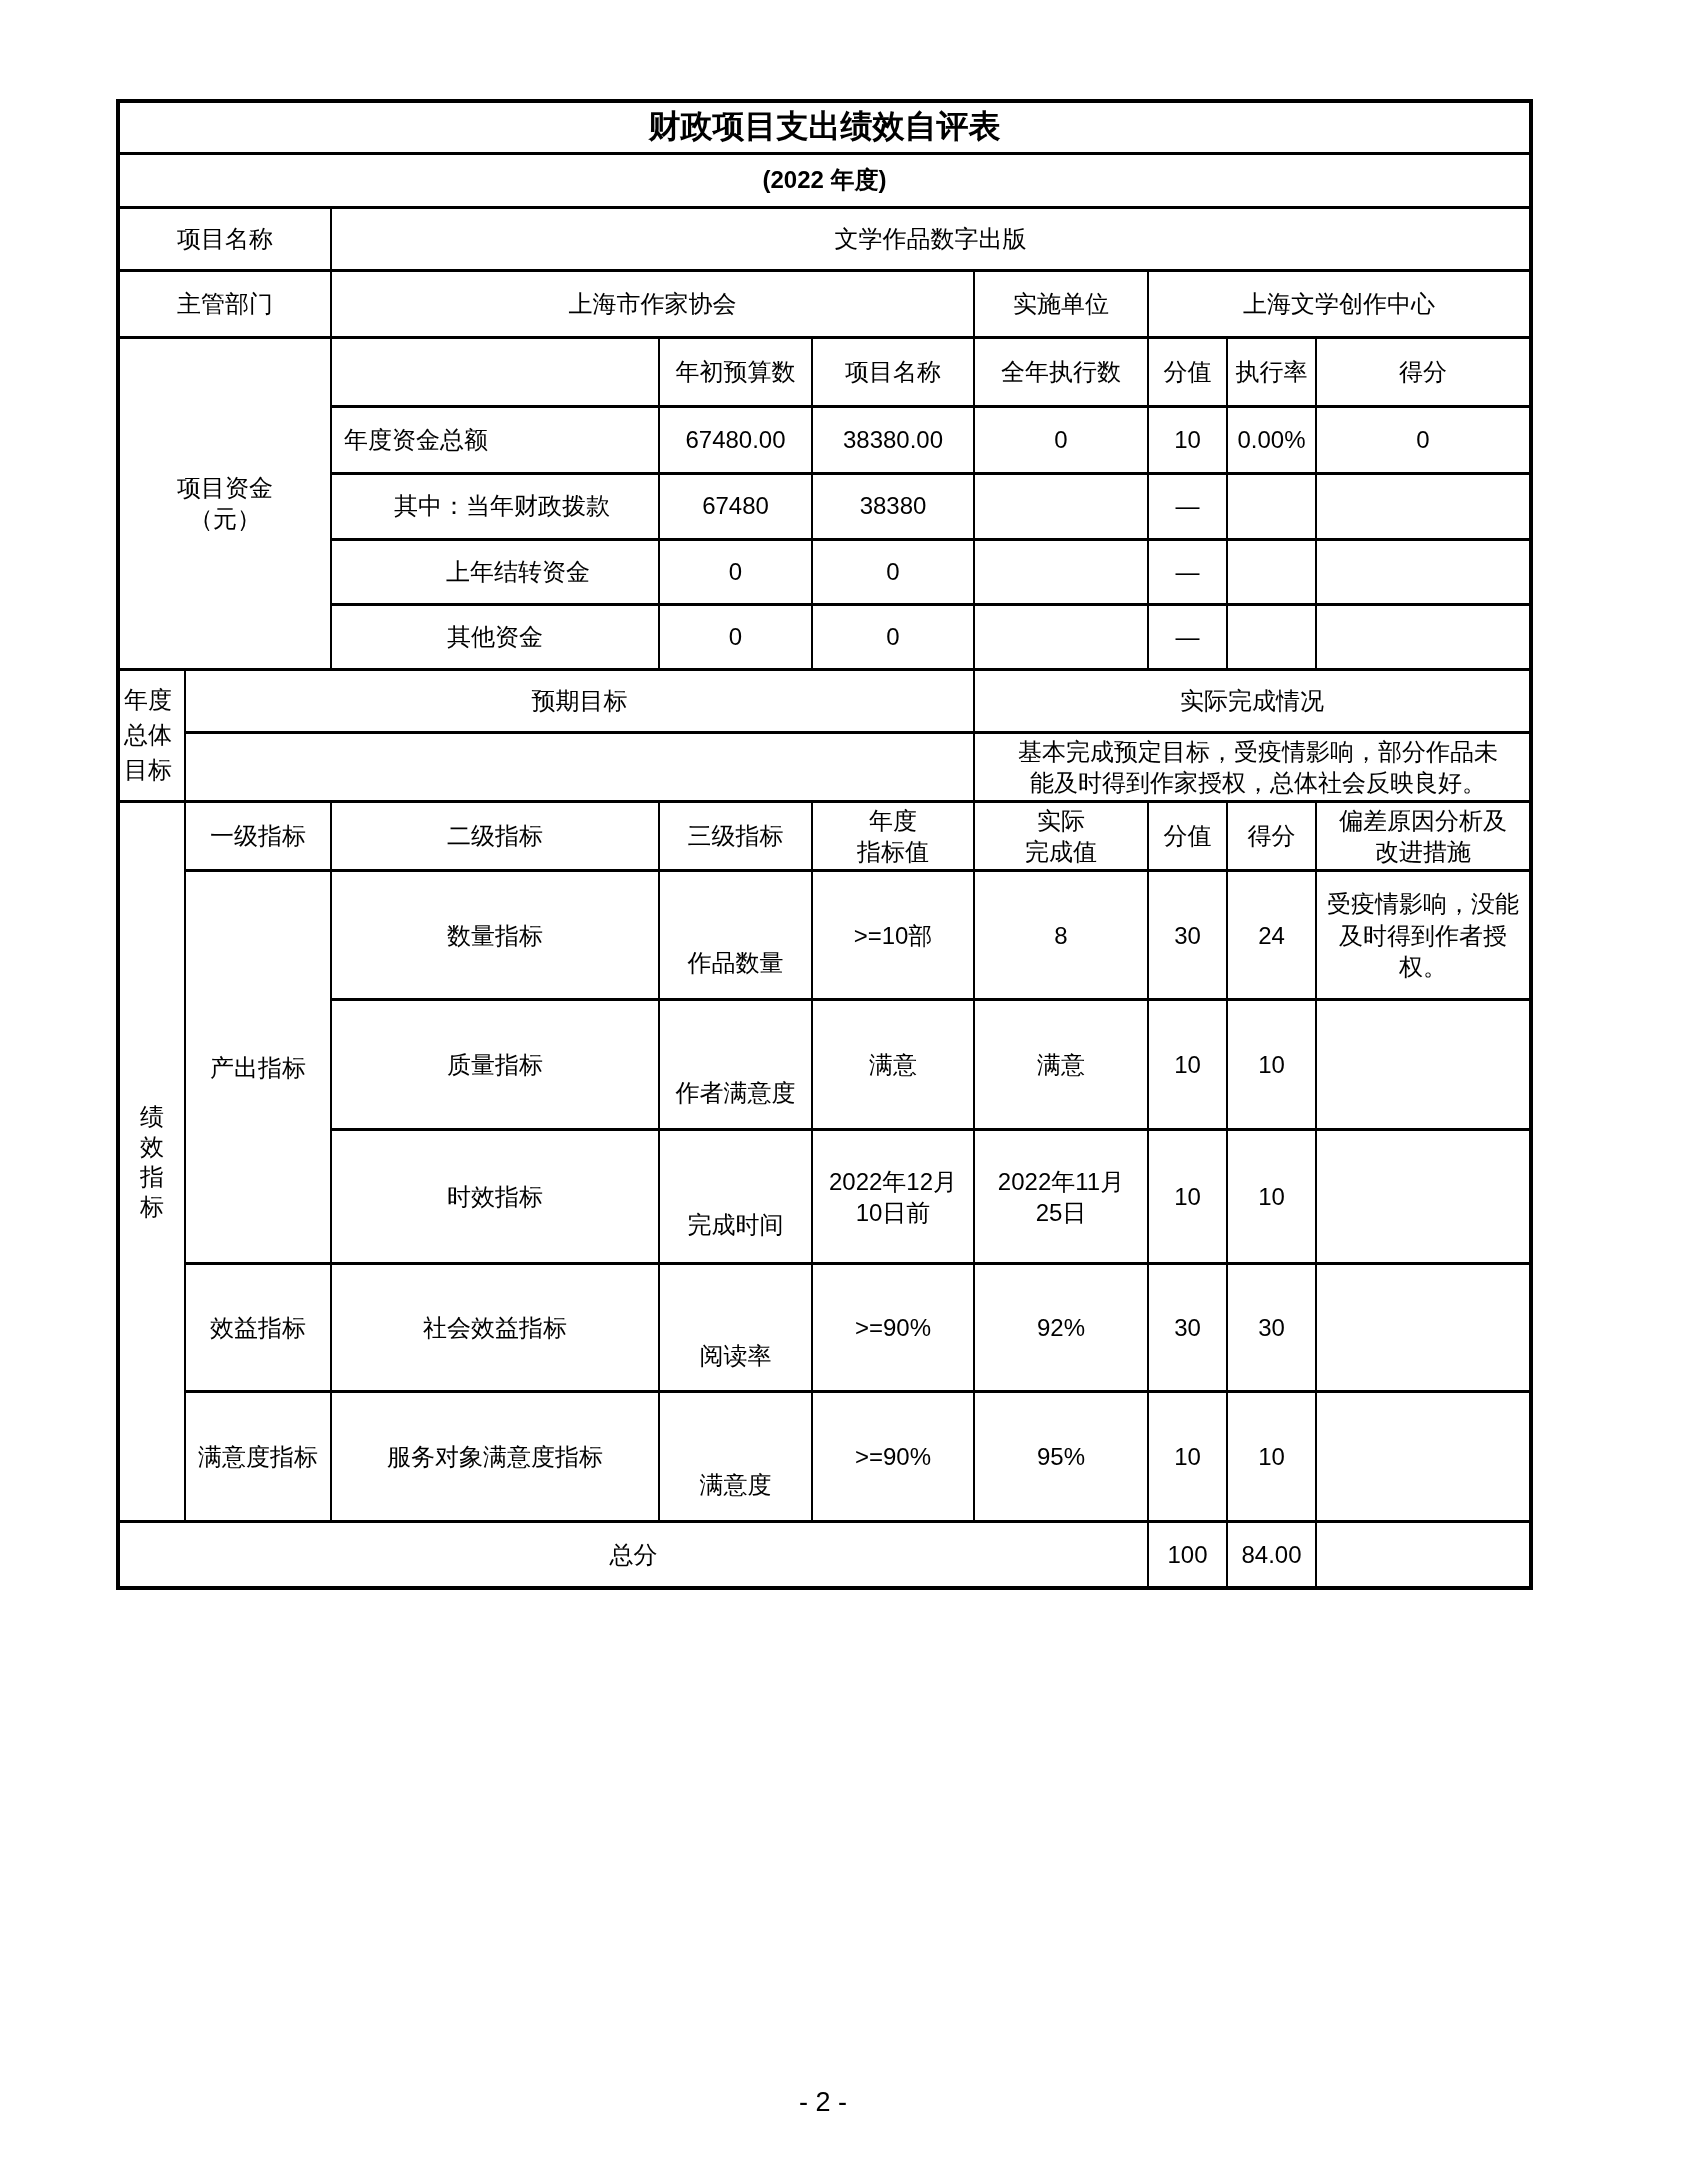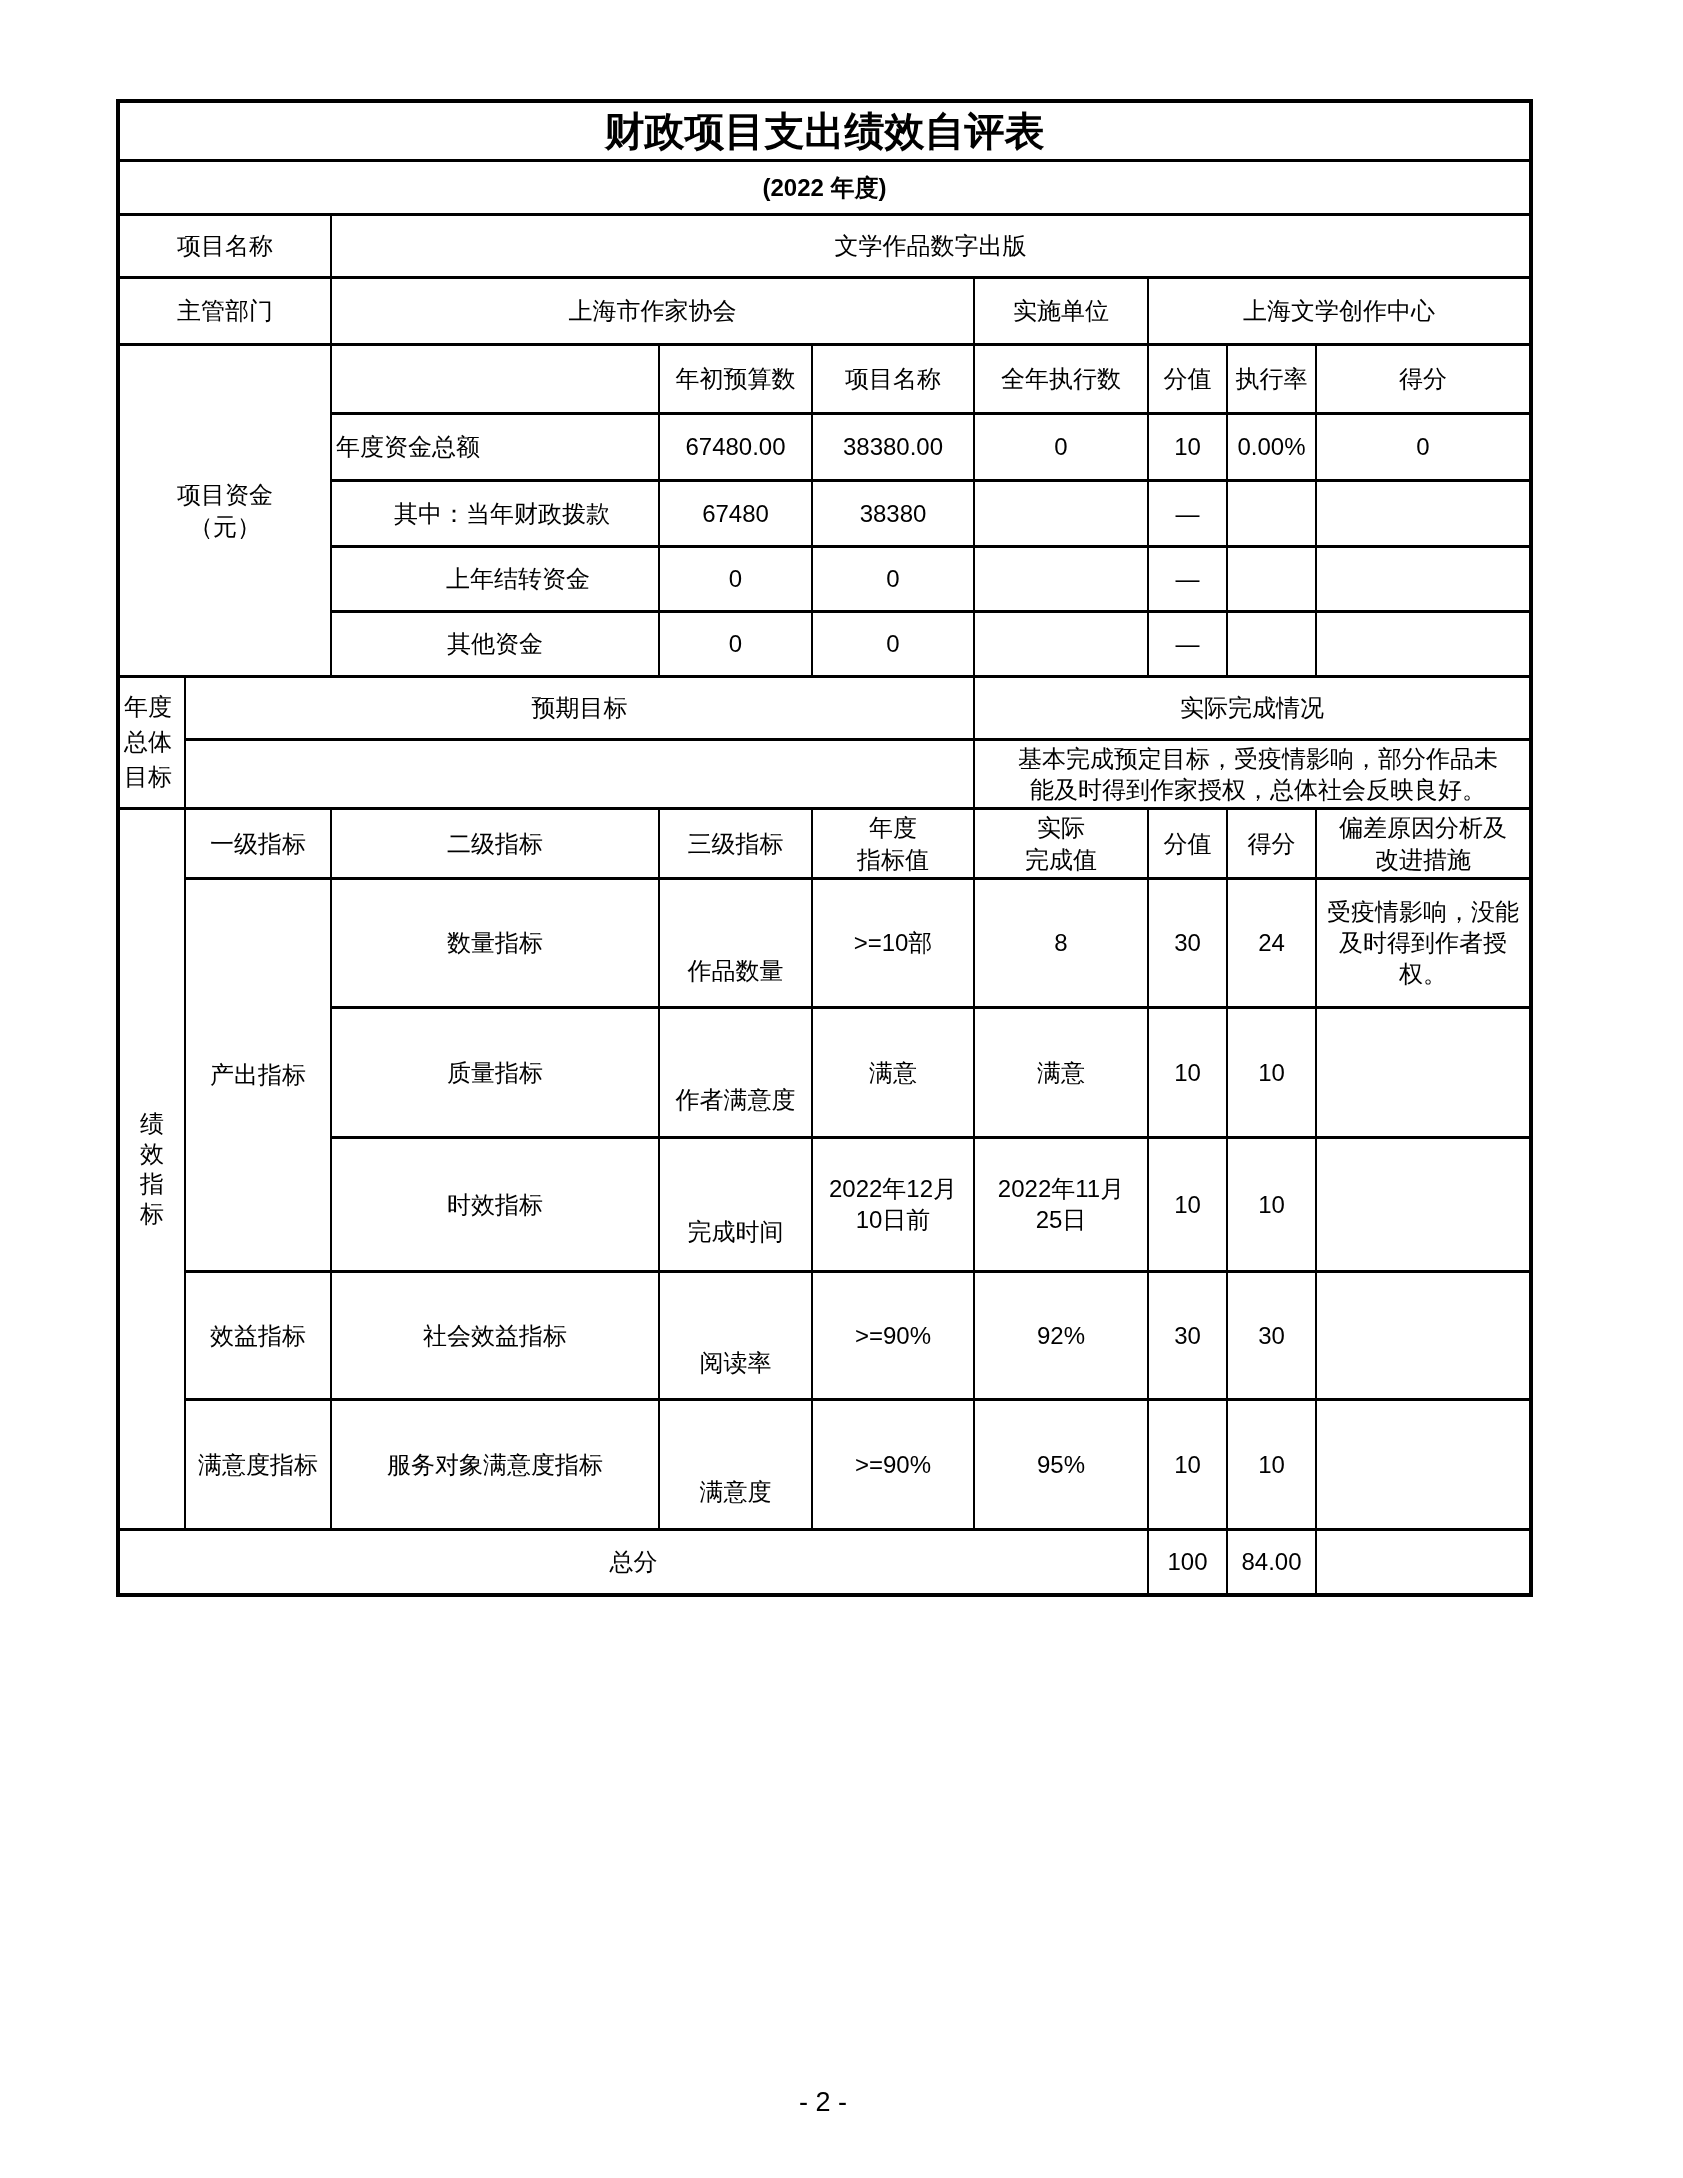--- a/index.html
+++ b/index.html
@@ -11,26 +11,26 @@
   table.form{
     border-collapse:collapse;table-layout:fixed;width:1414px;
     border:4px solid #000;
   }
   td{
     border:2px solid #000;border-top-width:3px;border-bottom-width:3px;
     vertical-align:middle;text-align:center;
     font-size:24px;line-height:1.3;padding:2px 4px;
     word-break:break-all;overflow:hidden;
   }
-  .title-cell{font-size:40px;font-weight:bold;}
+  .title-cell{font-size:32px;font-weight:bold;}
   .subtitle-cell{font-size:24px;font-weight:bold;}
   .pre{white-space:pre-line;}
   .indent{text-align:center;padding-left:18px;}
   .shift-right{padding-left:50px;}
-  .fund-first{text-align:left;padding-left:4px;}
+  .fund-first{text-align:left;padding-left:12px;}
   .l3{padding-top:57px;}
   .dev{padding:2px 6px;}
   .goal-text{text-align:center;white-space:pre-line;padding-left:16px;}
   .vlab{white-space:pre-line;text-align:left;padding-left:4px;line-height:1.45;}
   .vlab2{white-space:pre-line;line-height:1.25;}
   
   .r-title{height:52px;} .r-sub{height:54px;} .r-name{height:63px;}
   .r-dept{height:67px;} .r-bhead{height:69px;}
   .r-b1{height:67px;} .r-b2{height:66px;} .r-b3{height:65px;} .r-b4{height:65px;}
   .r-goalh{height:63px;} .r-goalc{height:67px;}

